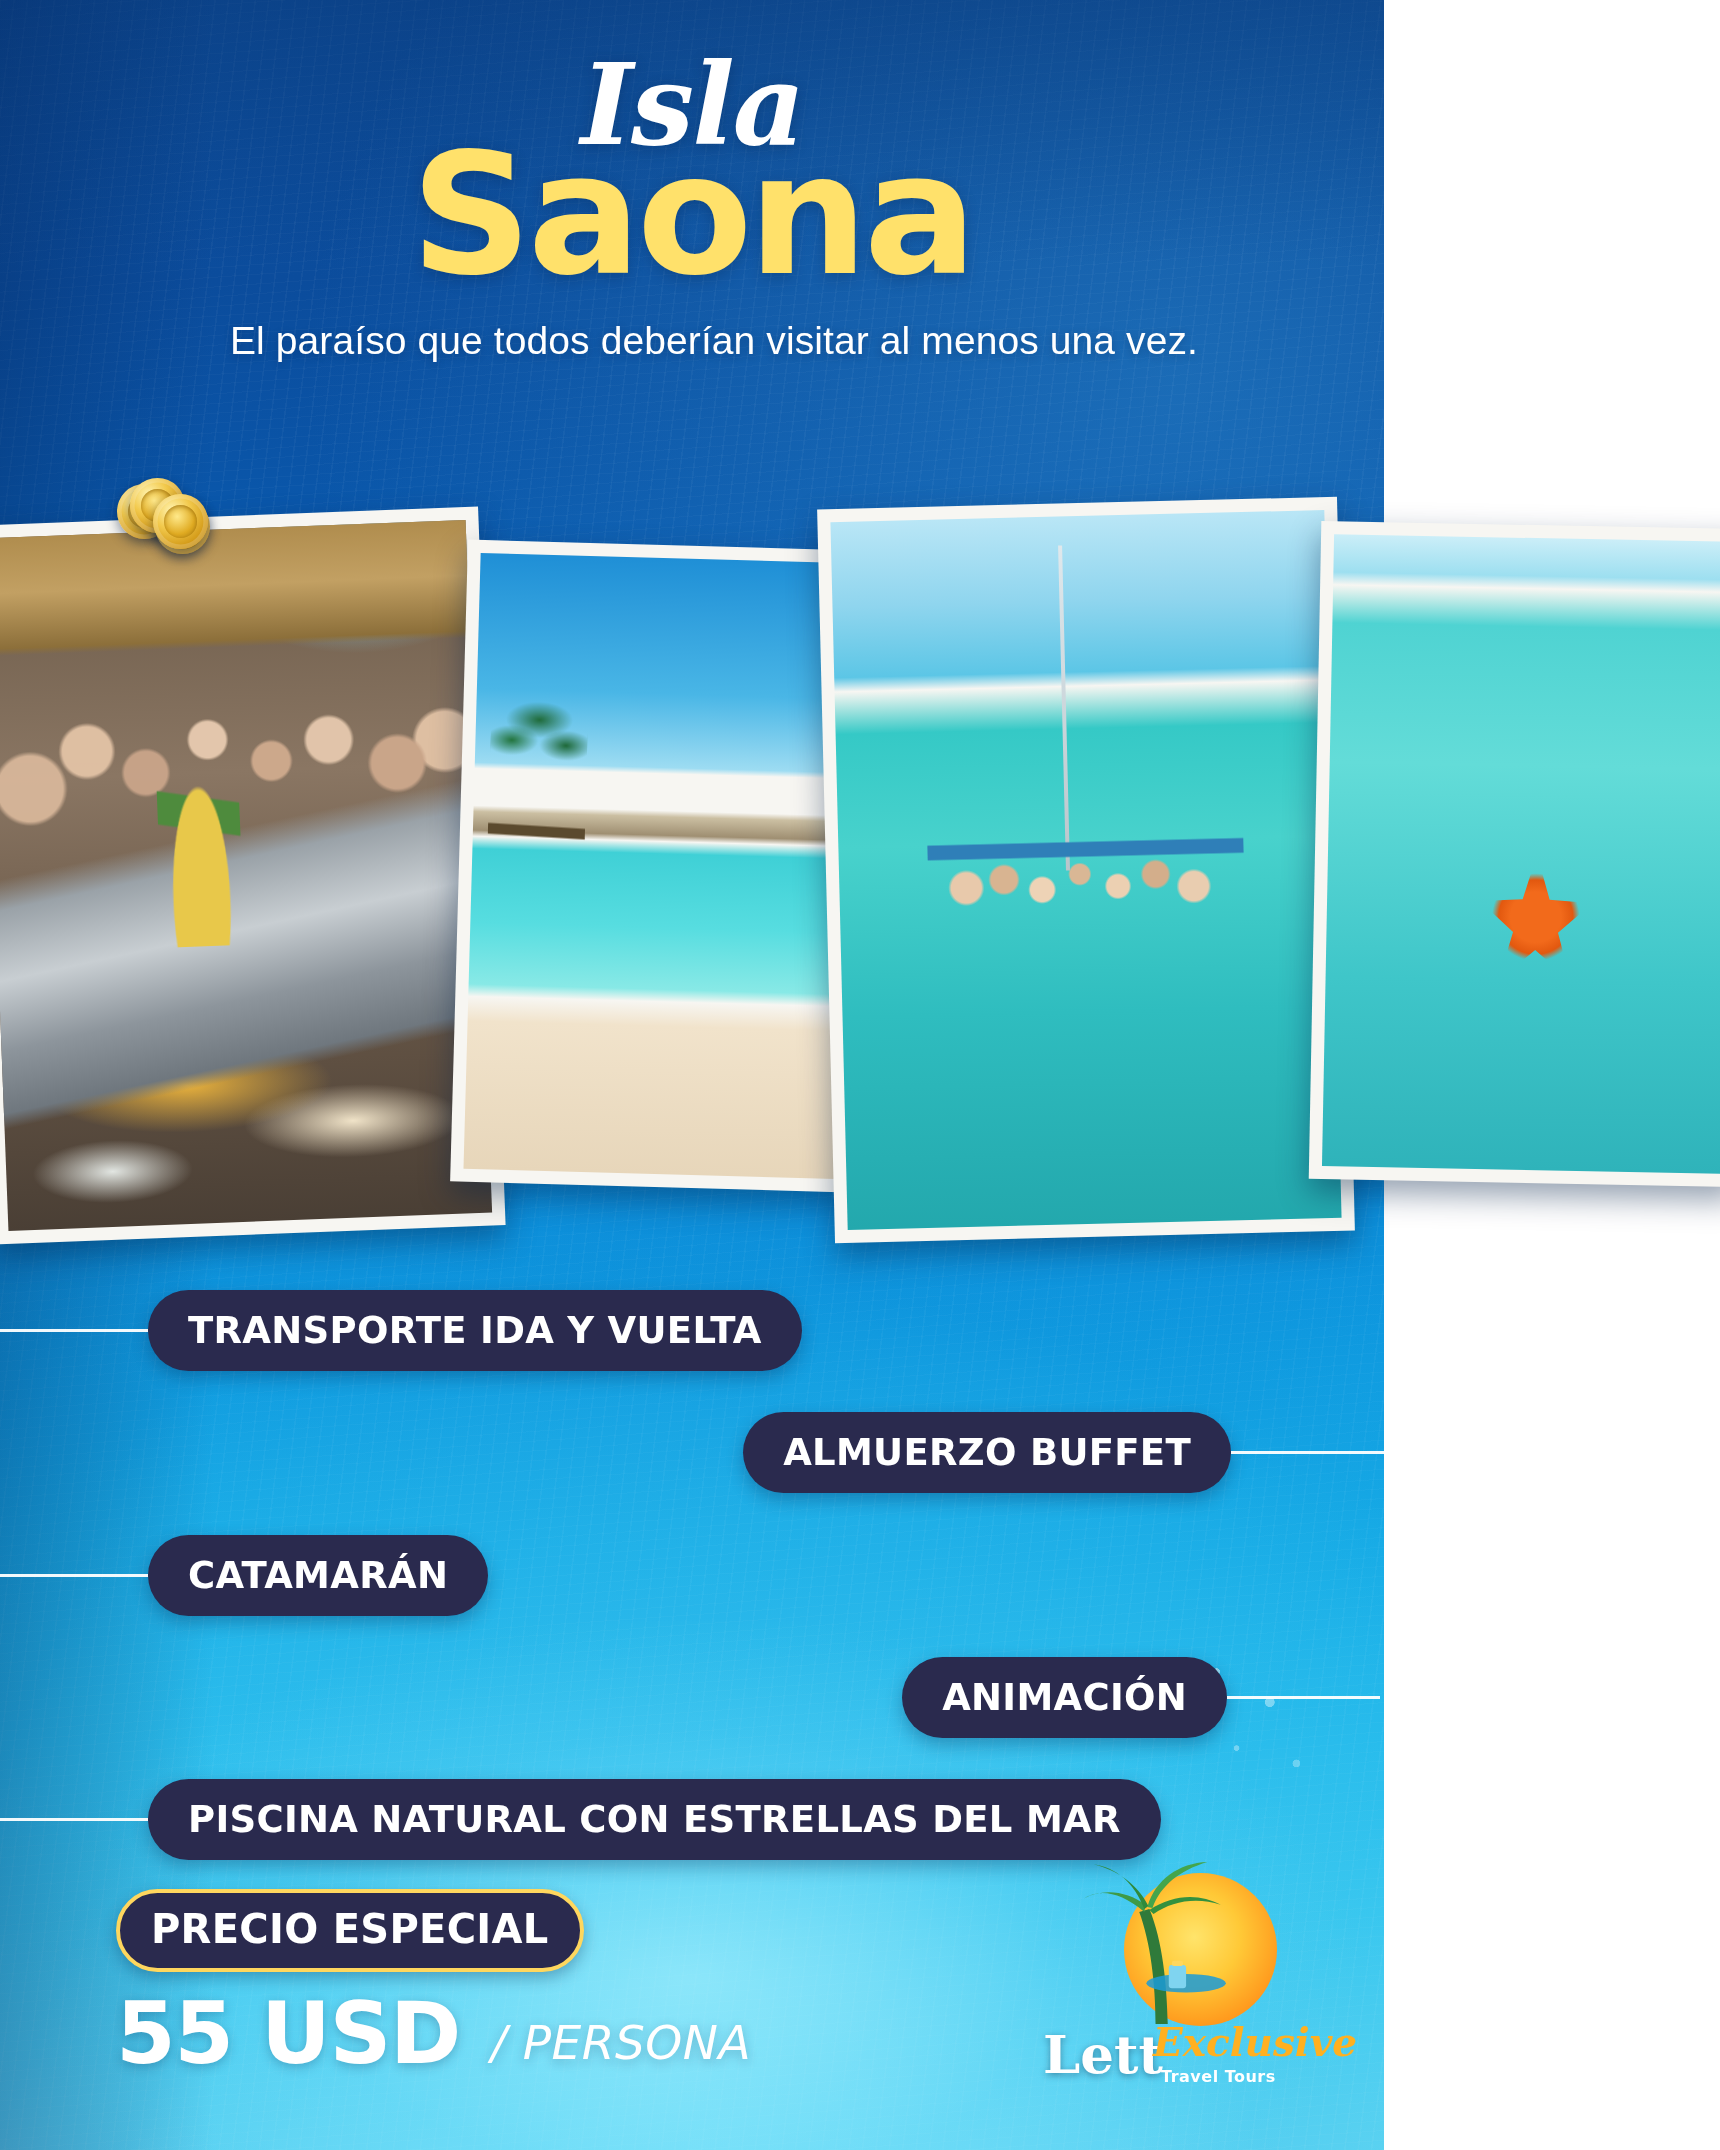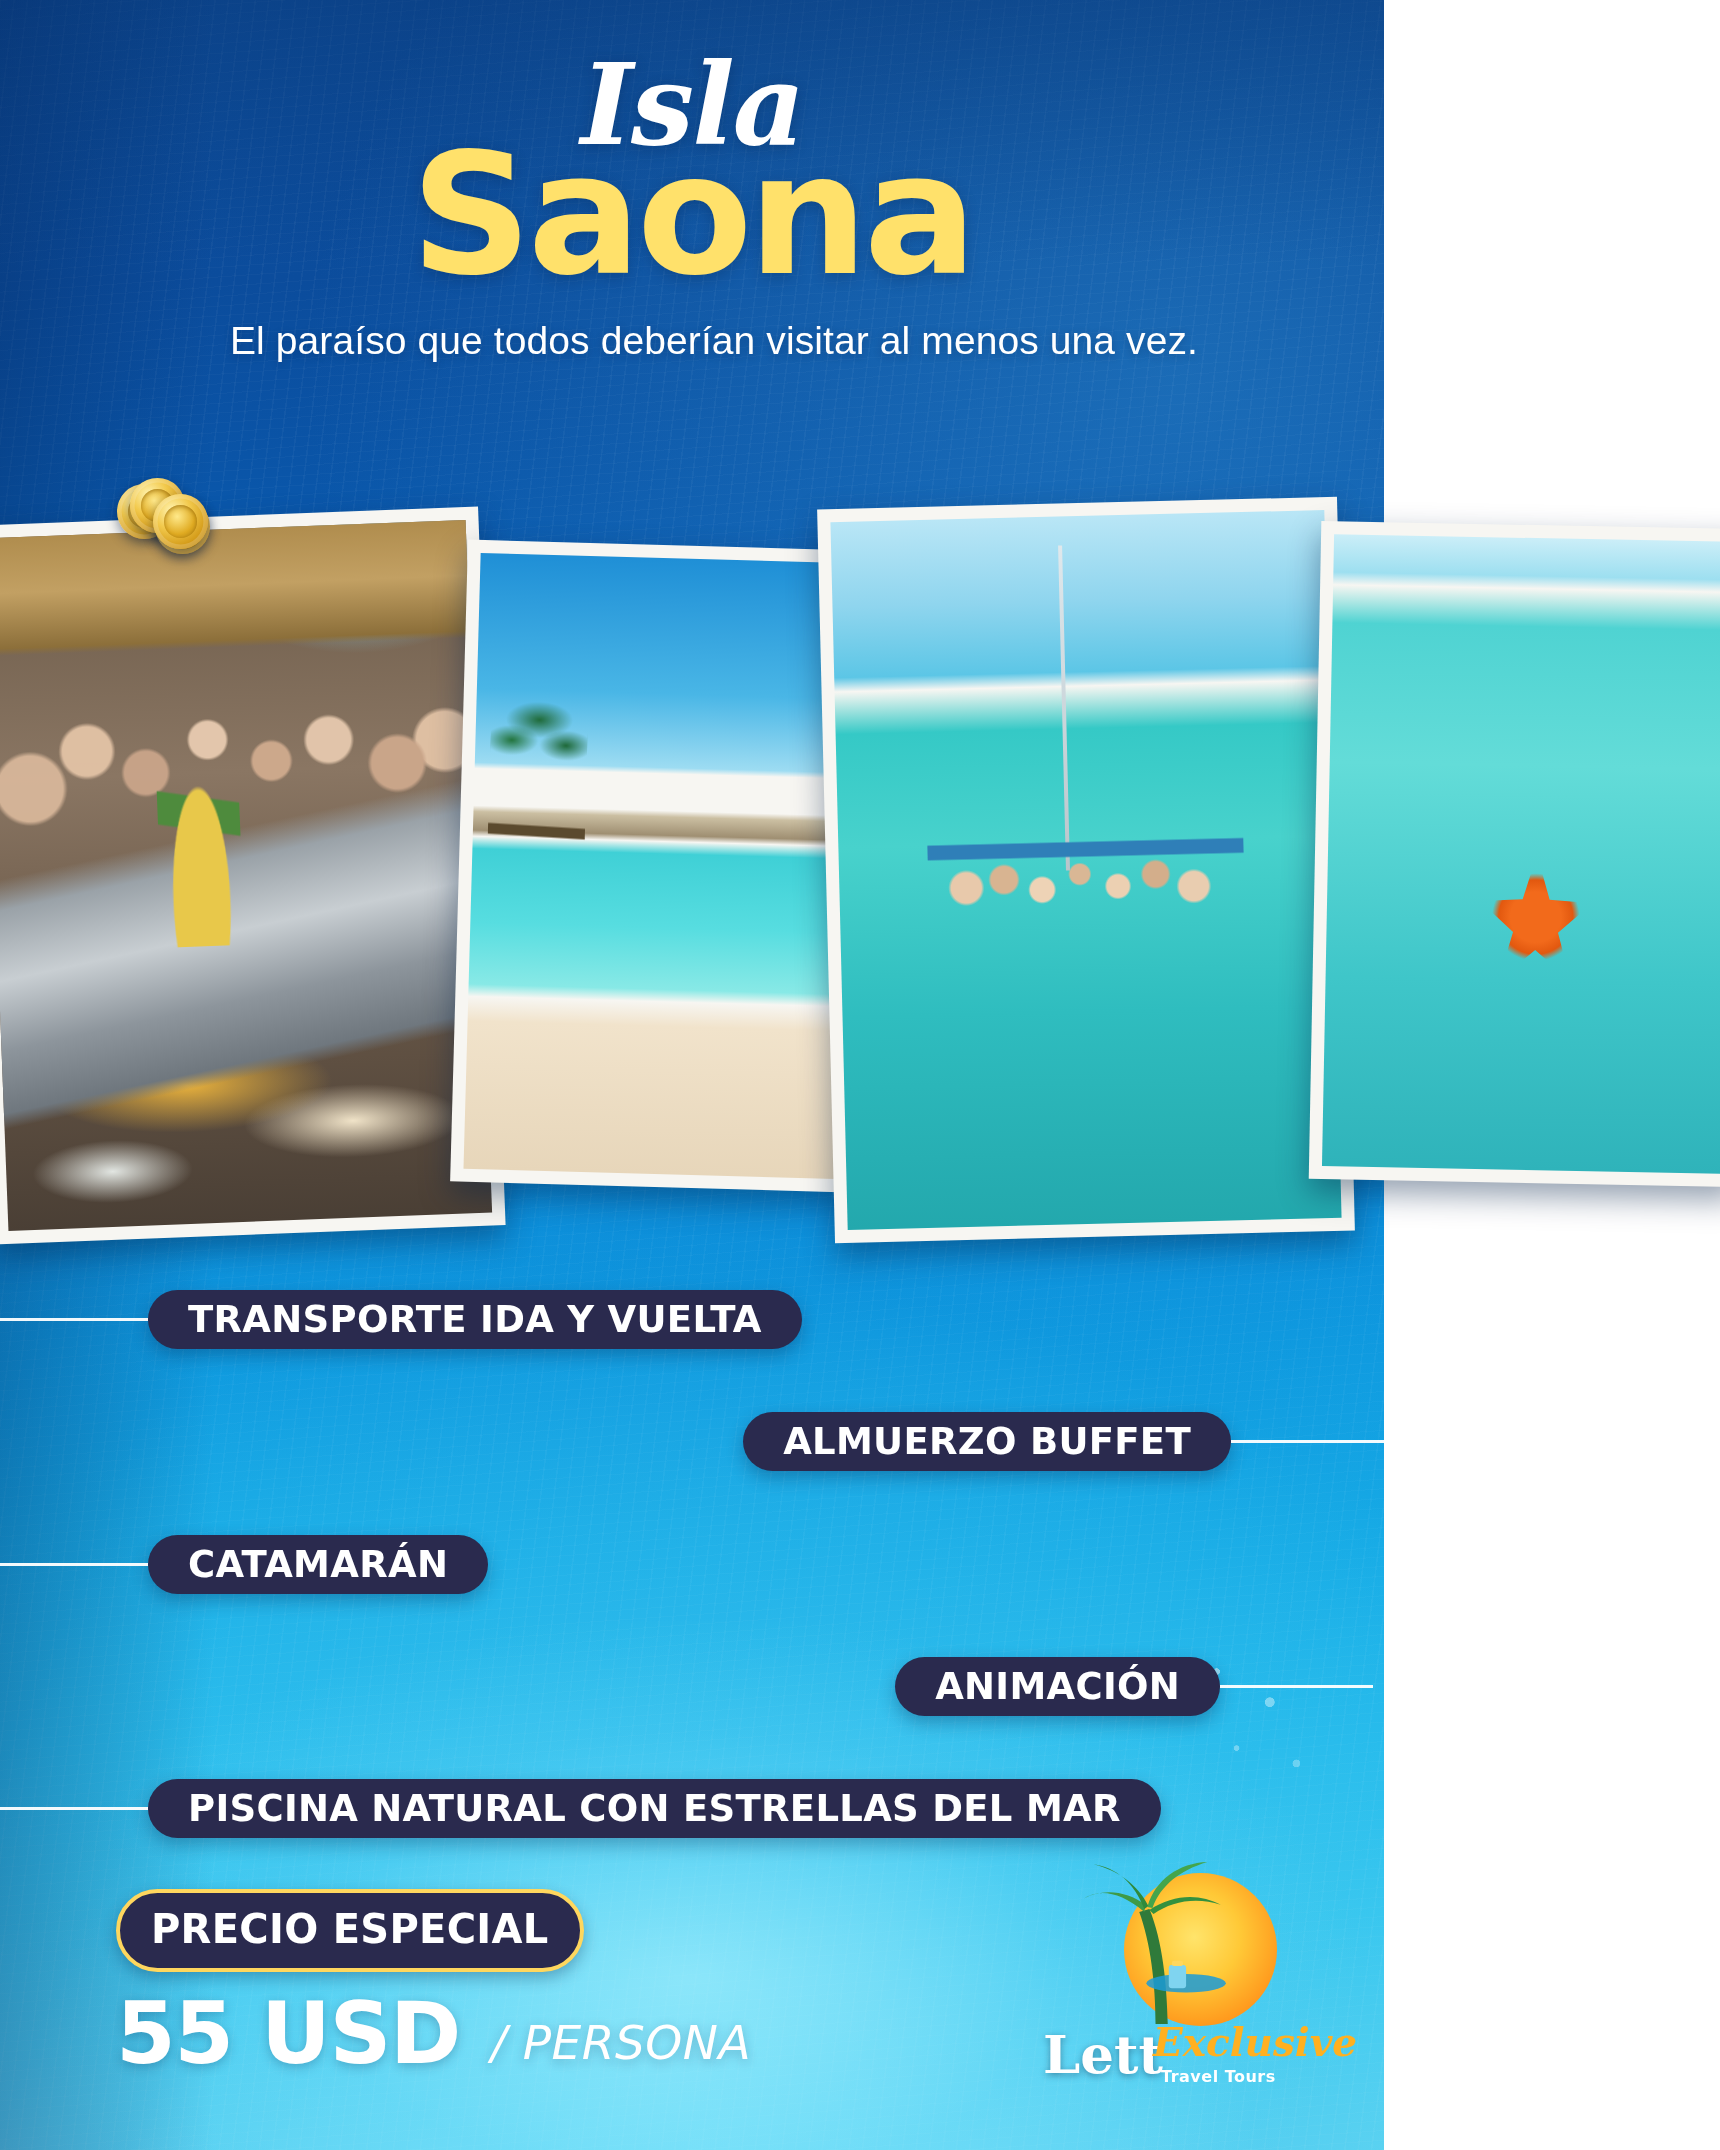--- a/index.html
+++ b/index.html
@@ -253,35 +253,35 @@
   .features { position: absolute; top: 1290px; left: 0; width: 100%; height: 586px; }
 
   .feature-row { position: absolute; display: flex; align-items: center; }
   .pill {
     background: #2a2a4e;
     color: #ffffff;
     font-weight: bold;
     font-size: 37px;
     letter-spacing: 0.3px;
     border-radius: 102px;
-    padding: 8px 40px;
+    padding: 19px 40px;
     white-space: nowrap;
     box-shadow: 0 7.1px 17.3px rgba(2,30,70,0.30);
     font-family: "DejaVu Sans", sans-serif;
   }
   .lead-line { height: 3.1px; background: #ffffff; opacity: 0.95; }
 
   
   #row1 { left: 0; top: 0; }
   #row1 .lead-line { width: 148px; }
   #row2 { right: 0; top: 122px; flex-direction: row-reverse; }
   #row2 .lead-line { width: 153px; }
   #row3 { left: 0; top: 245px; }
   #row3 .lead-line { width: 148px; }
-  #row4 { right: 11px; top: 367px; flex-direction: row-reverse; align-items: center; }
+  #row4 { right: 4px; top: 367px; flex-direction: row-reverse; align-items: center; }
   #row4 .lead-line { width: 153px; }
   #row5 { left: 0; top: 489px; }
   #row5 .lead-line { width: 148px; }
 
   
   .price-block { position: absolute; left: 116px; bottom: 75px; }
   .price-badge {
     display: inline-block;
     background: #2a2a4e;
     border: 4.6px solid #ffd75e;

